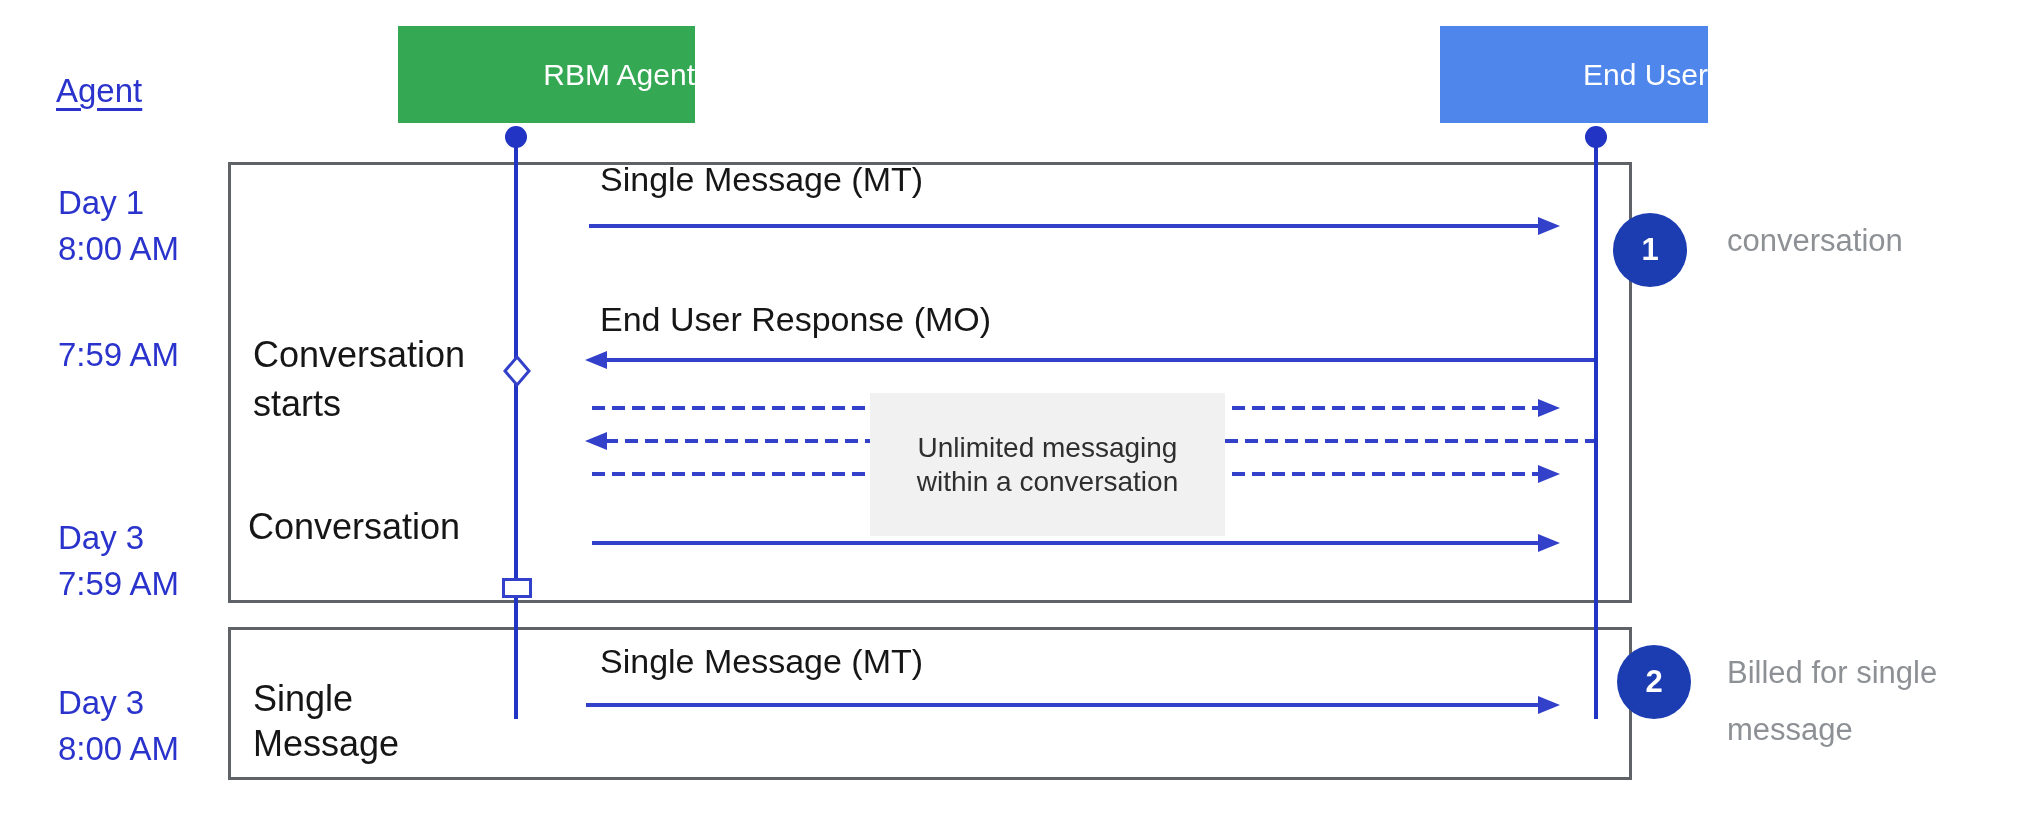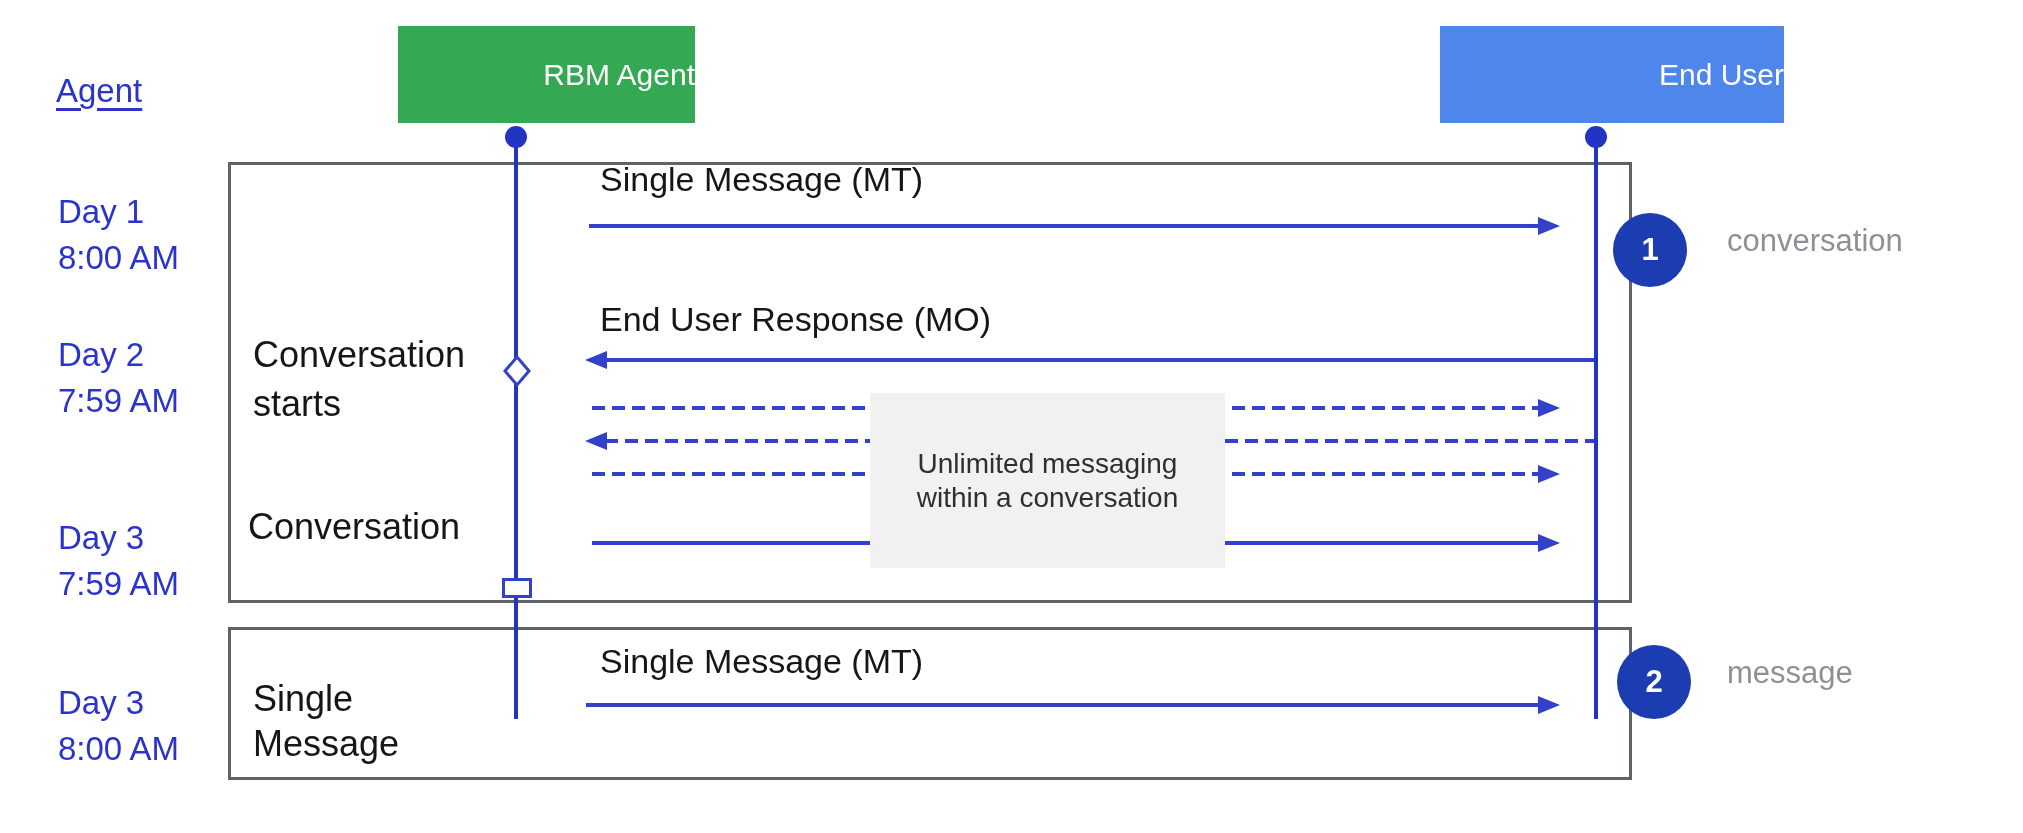--- a/index.html
+++ b/index.html
@@ -16,36 +16,36 @@
   }
   html,body{margin:0;padding:0;background:#fff;}
   body{font-family:"Liberation Sans", sans-serif;}
   #canvas{position:relative;width:2023px;height:833px;background:#fff;overflow:hidden;}
   .abs{position:absolute;}
 
   .time-label{left:56px;top:72px;font-size:33px;color:var(--text-blue);text-decoration:underline;text-underline-offset:6px;}
 
   .actor{height:97px;display:flex;align-items:center;justify-content:flex-end;color:#fff;font-size:30px;z-index:4;}
   .actor.agent{left:398px;top:26px;width:297px;background:var(--green);}
-  .actor.user{left:1440px;top:26px;width:344px;background:var(--actor-blue);}
+  .actor.user{left:1440px;top:26px;width:268px;background:var(--actor-blue);}
 
   .dot{width:22px;height:22px;border-radius:50%;background:var(--life-blue);z-index:3;}
   .dot.agent{left:505px;top:126px;}
   .dot.user{left:1585px;top:126px;}
 
   .lifeline{width:4px;background:var(--life-blue);z-index:2;}
   .lifeline.agent{left:514px;top:136px;height:583px;}
   .lifeline.user{left:1594px;top:136px;height:583px;}
 
   .frame{border:3px solid var(--frame-gray);background:transparent;z-index:1;}
   .frame.one{left:228px;top:162px;width:1398px;height:435px;}
   .frame.two{left:228px;top:627px;width:1398px;height:147px;}
 
   .dayrow{left:58px;width:170px;font-size:33px;line-height:46px;color:var(--text-blue);z-index:2;}
-  .dayrow.d1{top:189px;} .dayrow.d2{top:332px;} .dayrow.d3a{top:515px;} .dayrow.d3b{top:680px;}
+  .dayrow.d1{top:180px;} .dayrow.d2{top:332px;} .dayrow.d3a{top:515px;} .dayrow.d3b{top:680px;}
 
   .sidelabel{font-size:36px;line-height:49px;color:var(--ink);z-index:2;}
   .sidelabel.starts{left:253px;top:330px;}
   .sidelabel.ends{left:248px;top:502px;}
   .sidelabel.single{left:253px;top:676px;line-height:45px;}
 
   .msglabel{font-size:34px;color:var(--ink);z-index:2;}
   .msglabel.m1{left:600px;top:160px;}
   .msglabel.m2{left:600px;top:300px;}
   .msglabel.m3{left:600px;top:642px;}
@@ -60,21 +60,21 @@
   .arrow.a-d1{left:592px;top:399px;width:968px;}
   .arrow.a-d2{left:585px;top:432px;width:1011px;}
   .arrow.a-d3{left:592px;top:465px;width:968px;}
   .arrow.a-s2{left:592px;top:534px;width:968px;}
   .arrow.a-m3{left:586px;top:696px;width:974px;}
   .line.full-r{left:0;right:20px;}
   .line.full-l{left:20px;right:0;}
   .dline.full-r{left:0;right:20px;}
   .dline.full-l{left:20px;right:0;}
 
-  .note{left:870px;top:393px;width:355px;height:175px;background:var(--note-gray);z-index:5;
+  .note{left:870px;top:393px;width:355px;height:143px;background:var(--note-gray);z-index:5;
         display:flex;flex-direction:column;align-items:center;justify-content:center;
         font-size:28px;line-height:34px;color:#2f2f2f;text-align:center;}
 
   .marker{z-index:6;}
   .marker.diamond{left:502px;top:354px;}
   .marker.square{left:502px;top:578px;width:24px;height:14px;background:#fff;border:3px solid var(--line-blue);}
 
   .badge{width:74px;height:74px;border-radius:50%;background:var(--badge-navy);color:#fff;
          display:flex;align-items:center;justify-content:center;font-size:31px;font-weight:bold;z-index:7;}
   .badge.b1{left:1613px;top:213px;}
@@ -104,21 +104,20 @@
   <div class="abs lifeline user"></div>
 
   <div class="abs frame one"></div>
   <div class="abs frame two"></div>
 
   <div class="abs dayrow d1">
     <div>Day 1</div>
     <div>8:00 AM</div>
   </div>
   <div class="abs dayrow d2">
-    <div>Day 2</div>
     <div>7:59 AM</div>
   </div>
   <div class="abs dayrow d3a">
     <div>Day 3</div>
     <div>7:59 AM</div>
   </div>
   <div class="abs dayrow d3b">
     <div>Day 3</div>
     <div>8:00 AM</div>
   </div>
@@ -182,16 +181,17 @@
   <div class="abs badge b1">
     <span>1</span>
   </div>
   <div class="abs billed b1">
     <div>conversation</div>
   </div>
   <div class="abs badge b2">
     <span>2</span>
   </div>
   <div class="abs billed b2">
+    <div>Billed for single</div>
     <div>message</div>
   </div>
 
 </div>
 
 </body></html>

